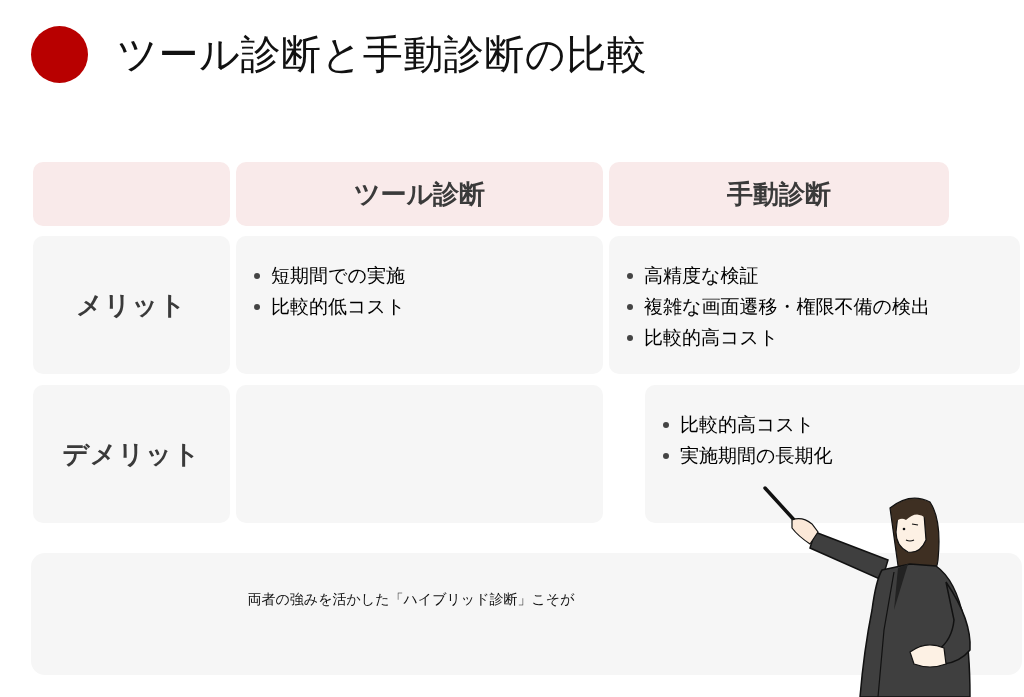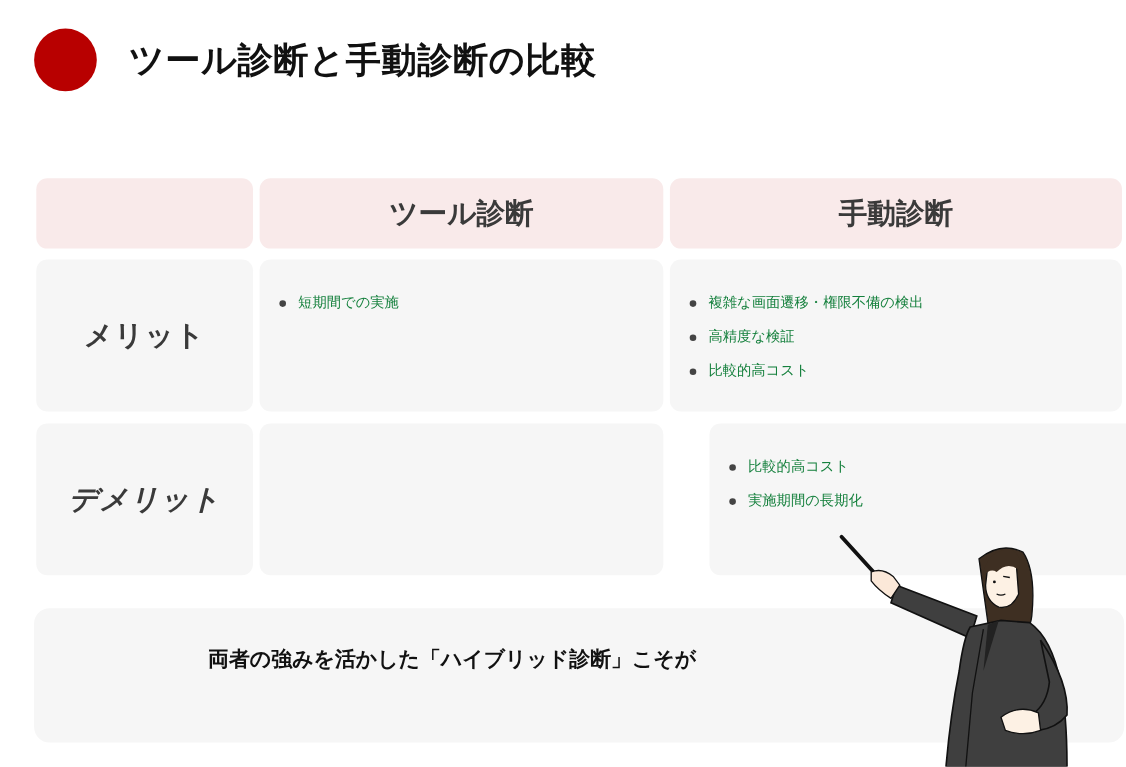--- a/index.html
+++ b/index.html
@@ -1,67 +1,68 @@
 <!DOCTYPE html>
 <html><head>
 <meta charset="utf-8">
 <style>
   * { box-sizing: border-box; margin: 0; padding: 0; }
   html, body { width: 1024px; height: 697px; background: #ffffff; overflow: hidden; }
   body { position: relative; font-family: "DejaVu Sans", "Liberation Sans", sans-serif; color: #333; }
 
   .title-dot { position: absolute; left: 31px; top: 26px; width: 57px; height: 57px; border-radius: 50%; background: #b80000; }
-  .page-title { position: absolute; left: 117px; top: 32px; font-size: 32px; font-weight: bold; color: #111; letter-spacing: 0.5px; line-height: 44px; }
+  .page-title { position: absolute; left: 117px; top: 32px; font-size: 40px; font-weight: normal; color: #111; letter-spacing: 0.5px; line-height: 44px; }
 
   .cell { position: absolute; border-radius: 10px; }
   .head { background: #f9eaea; display: flex; align-items: center; justify-content: center; font-size: 26px; font-weight: bold; color: #3a3a3a; }
   .body { background: #f6f6f6; }
   .rowlabel { display: flex; align-items: center; justify-content: center; font-size: 26px; font-weight: bold; color: #3a3a3a; letter-spacing: 1px; }
 
   .list { list-style: none; padding: 24px 0 0 18px; }
-  .list li { position: relative; padding-left: 17px; font-size: 13px; line-height: 31px; color: #15803d; }
+  .list li { position: relative; padding-left: 17px; font-size: 19px; line-height: 31px; color: #000000; }
   .list li::before { content: ""; position: absolute; left: 0; top: 13px; width: 6px; height: 6px; border-radius: 50%; background: #444; }
   .list li .cont { display: block; }
 
   .summary { position: absolute; left: 31px; top: 553px; width: 991px; height: 122px; background: #f6f6f6; border-radius: 14px; }
-  .summary-text { position: absolute; left: 0; width: 760px; top: 30px; text-align: center; font-size: 19px; font-weight: bold; color: #111; line-height: 33px; }
+  .summary-text { position: absolute; left: 0; width: 760px; top: 30px; text-align: center; font-size: 14px; font-weight: normal; color: #111; line-height: 33px; }
 
   .figure { position: absolute; left: 760px; top: 480px; width: 264px; height: 217px; }
 </style>
 </head>
 <body>
 
 <div class="title-dot"></div>
 <h1 class="page-title">ツール診断と手動診断の比較</h1>
 
 <div class="cell head" style="left:33px; top:162px; width:197px; height:64px;"></div>
 <div class="cell head" style="left:236px; top:162px; width:367px; height:64px;">
   <span>ツール診断</span>
 </div>
-<div class="cell head" style="left:609px; top:162px; width:411px; height:64px;">
+<div class="cell head" style="left:609px; top:162px; width:340px; height:64px;">
   <span>手動診断</span>
 </div>
 
 <div class="cell body rowlabel" style="left:33px; top:236px; width:197px; height:138px;">
   <span>メリット</span>
 </div>
 <div class="cell body" style="left:236px; top:236px; width:367px; height:138px;">
   <ul class="list">
     <li>短期間での実施</li>
+    <li>比較的低コスト</li>
   </ul>
 </div>
 <div class="cell body" style="left:609px; top:236px; width:411px; height:138px;">
   <ul class="list">
+    <li>高精度な検証</li>
     <li>複雑な画面遷移・権限不備の検出</li>
-    <li>高精度な検証</li>
     <li>比較的高コスト</li>
   </ul>
 </div>
 
-<div class="cell body rowlabel" style="left:33px; top:385px; width:197px; height:138px;font-style:italic;">
+<div class="cell body rowlabel" style="left:33px; top:385px; width:197px; height:138px;">
   <span>デメリット</span>
 </div>
 <div class="cell body" style="left:236px; top:385px; width:367px; height:138px;">
   <ul class="list">
   </ul>
 </div>
 <div class="cell body" style="left:645px; top:385px; width:411px; height:138px;">
   <ul class="list">
     <li>比較的高コスト</li>
     <li>実施期間の長期化</li>

